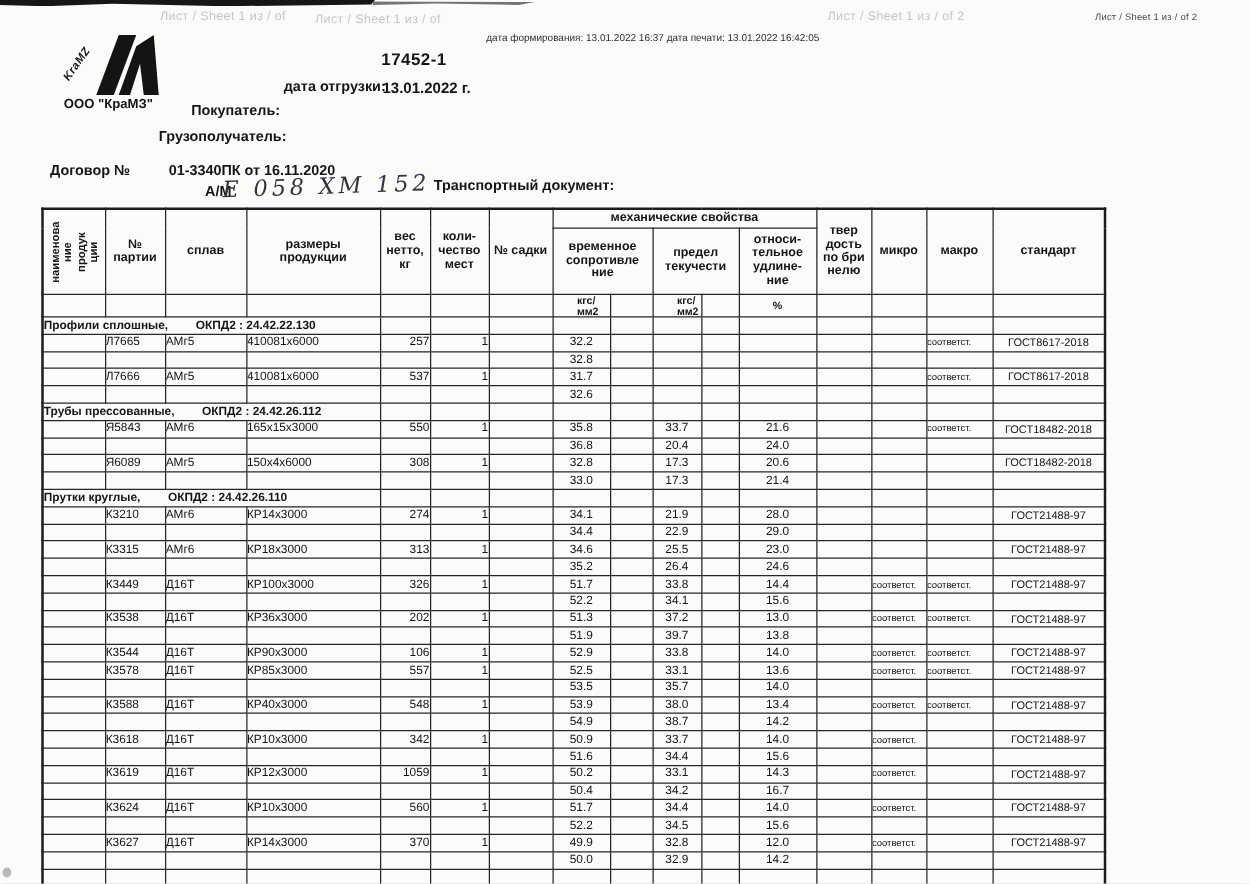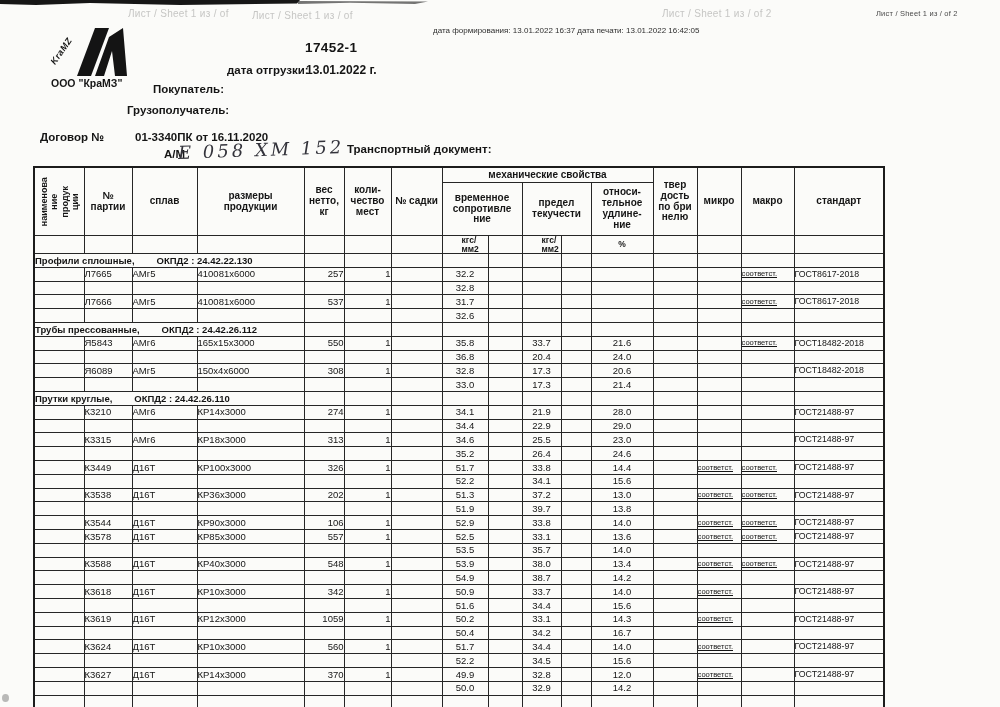--- a/index.html
+++ b/index.html
@@ -8,21 +8,21 @@
         box-shadow:0 0 4px rgba(0,0,0,.25);color:#151515;}
   .abs{position:absolute;}
   
   .scanbar{position:absolute;top:0;left:0;width:300px;height:5px;background:#161616;
            clip-path:polygon(0 0,100% 0,99% 70%,60% 100%,30% 60%,12% 100%,0 80%);}
   .scanbar2{position:absolute;top:1px;left:298px;width:130px;height:3px;background:#3a3a3a;opacity:.7;
            clip-path:polygon(0 0,100% 20%,90% 100%,40% 60%,0 100%);}
   .speck{position:absolute;background:#777;opacity:.5;}
   .ghost{color:#c6c6c4;font-size:10px;letter-spacing:.3px;}
   .sheet-label{font-size:7.5px;color:#4a4a4a;letter-spacing:.2px;}
-  .smallmeta{font-size:8px;color:#2e2e2e;margin-left:44px;}
+  .smallmeta{font-size:8px;color:#2e2e2e;}
   .title{font-size:13.5px;font-weight:bold;letter-spacing:.4px;}
   .lab11{font-size:11.5px;font-weight:bold;}
   .hand{font-family:"DejaVu Serif",serif;font-style:italic;font-size:18px;letter-spacing:3px;
         color:#33333b;transform:rotate(-2deg);}
   
   .logo-rot{position:absolute;left:-9px;top:22px;transform:rotate(-55deg);font-size:9px;
             font-weight:bold;font-style:italic;letter-spacing:.5px;}
   .company{font-size:10.5px;font-weight:bold;}
   
   table.cert{border-collapse:collapse;table-layout:fixed;width:850px;
@@ -31,22 +31,22 @@
              font-family:"Liberation Sans",sans-serif;vertical-align:middle;}
   table.cert th{font-size:10px;font-weight:bold;text-align:center;line-height:1.08;white-space:pre-line;}
   .h-mech{height:14px;font-size:10px;}
   .h-band th{height:52px;}
   .units td{height:13px;font-size:8.5px;font-weight:bold;line-height:1;}
   .units .ul{text-align:left;padding-left:19px;}
   .body-row td{height:12.8px;font-size:9.5px;line-height:1;}
   td.l{text-align:left;padding-left:3px;}
   td.r{text-align:right;padding-right:5px;}
   td.c{text-align:center;}
-  td.xs{font-size:7.6px;text-align:left;padding-left:2px;text-decoration:underline;}
-  td.sstd{font-size:8.8px;text-align:left;padding-left:2px;}
+  td.xs{font-size:7.6px;text-align:left;padding-left:2px;}
+  td.sstd{font-size:8.8px;text-align:center;padding-left:2px;}
   .sect{font-size:9.8px;font-weight:bold;text-align:left;padding-left:4px;white-space:nowrap;}
   .sect .okpd{margin-left:22px;}
   .vwrap{display:flex;align-items:center;justify-content:center;height:66px;}
   .vtext{transform:rotate(-90deg);white-space:pre-line;font-size:9px;font-weight:bold;line-height:1.15;}
 </style>
 </head>
 <body>
 
 <div class="page">
 

